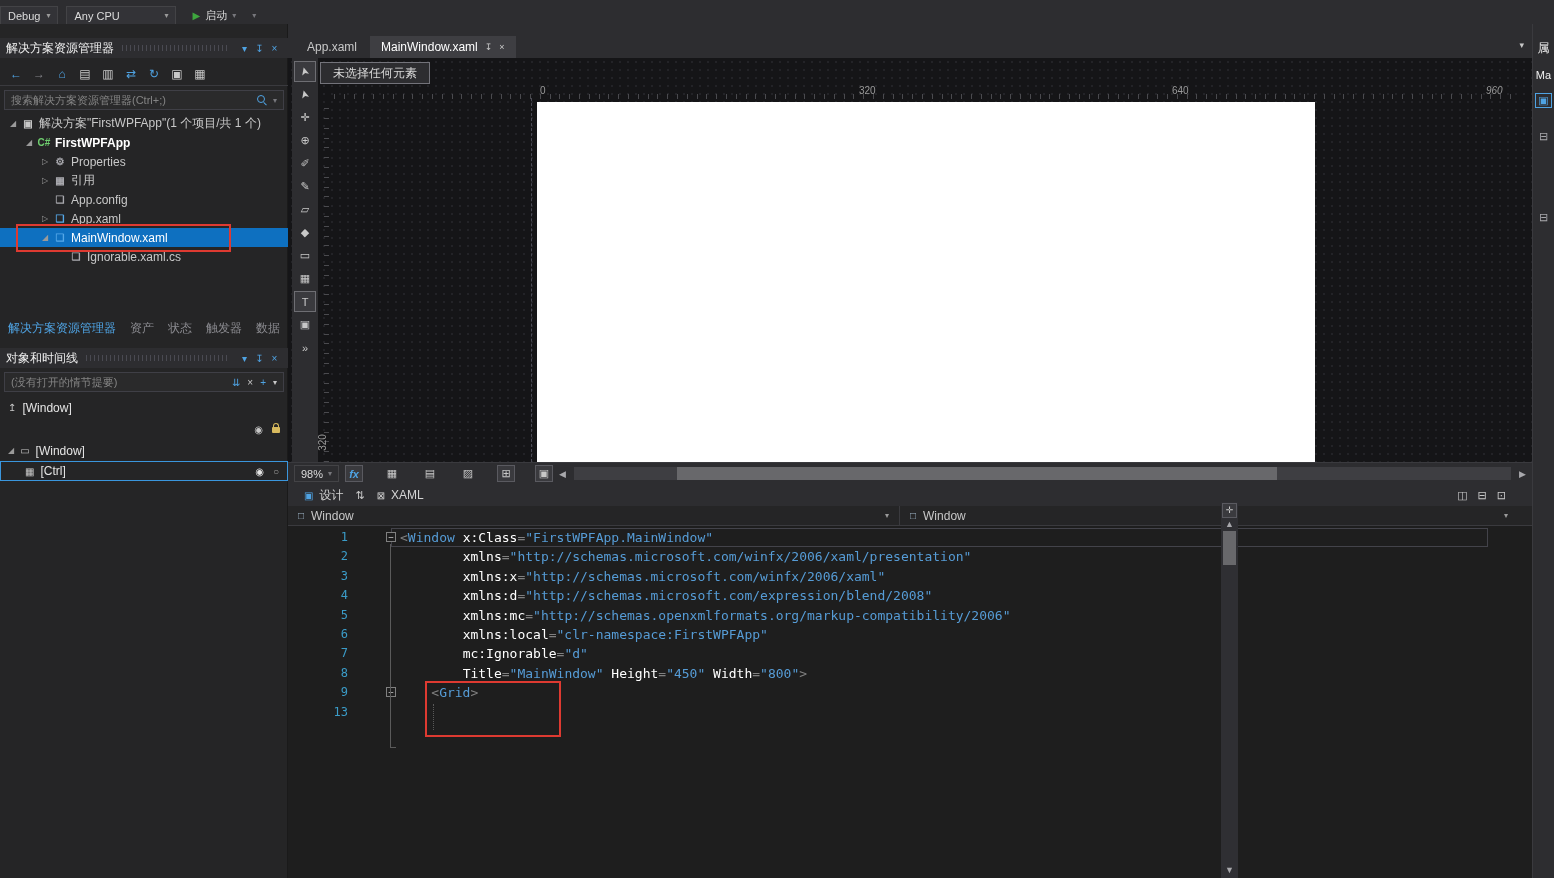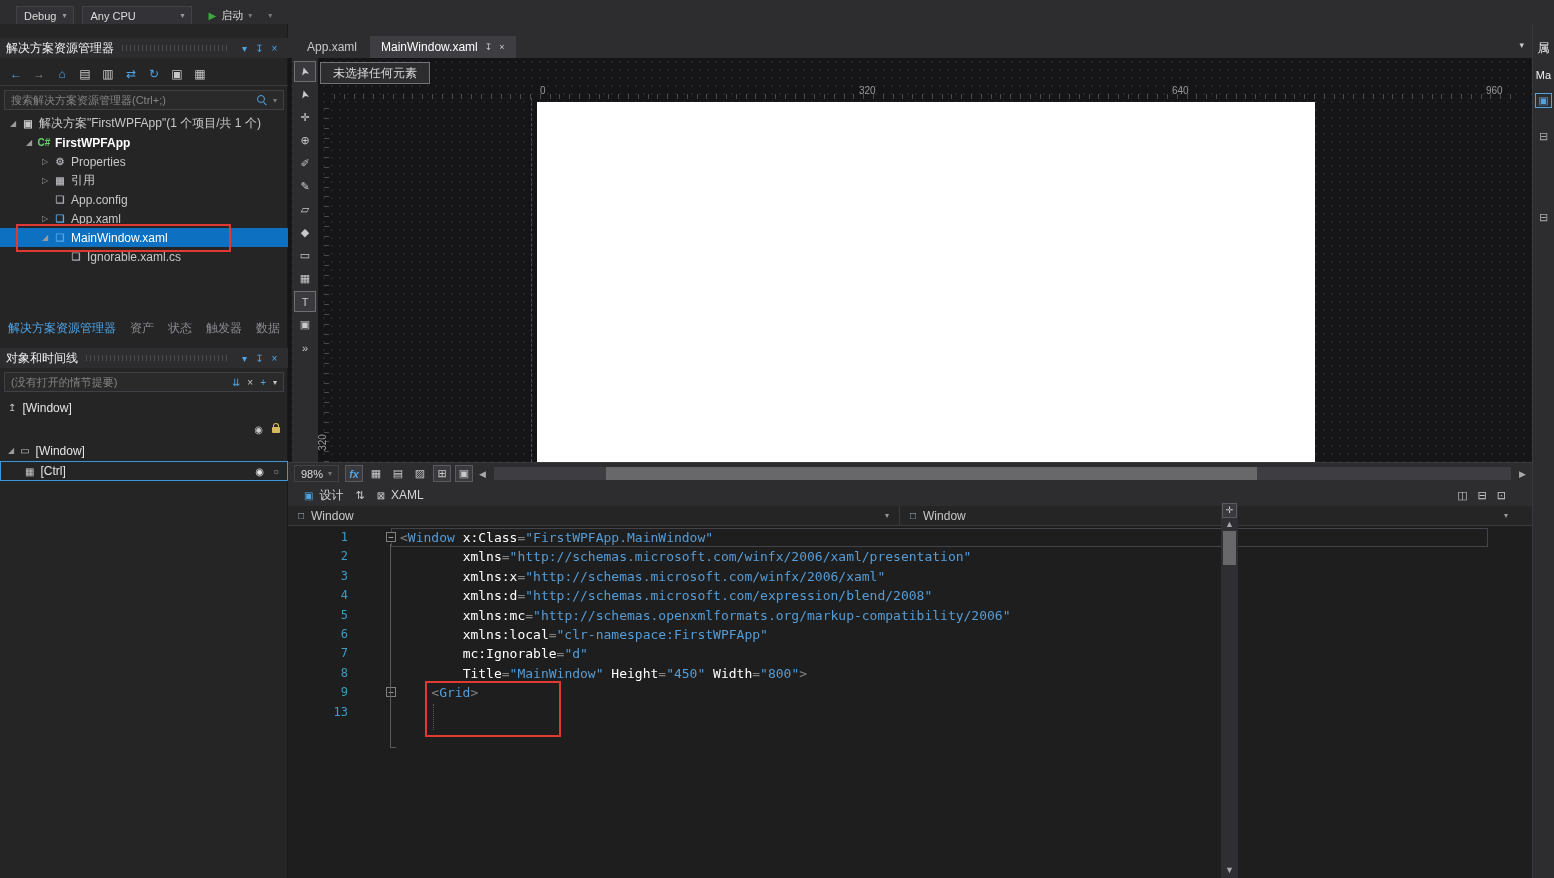--- a/index.html
+++ b/index.html
@@ -1,20 +1,20 @@
 <!DOCTYPE html>
 <html><head>
 <meta charset="utf-8">
 <style>
   *{margin:0;padding:0;box-sizing:border-box}
   html,body{width:1554px;height:878px}
   body{position:relative;background:#2D2D30;font-family:"Liberation Sans",sans-serif;color:#C8C8C8;overflow:hidden;font-size:12px}
   .abs{position:absolute}
   
-  #topbar{left:0;top:0;width:1554px;height:32px;background:#2D2D30;border-bottom:1px solid #3A3A3E;display:flex;align-items:center;gap:8px;padding-left:16px}
+  #topbar{left:0;top:0;width:1554px;height:32px;background:#2D2D30;border-bottom:1px solid #3A3A3E;display:flex;align-items:center;gap:8px;}
   .combo{height:19px;display:flex;align-items:center;gap:6px;padding:0 7px;background:#333337;border:1px solid #434346;color:#DCDCDC;font-size:11px}
   .combo .chev{color:#9A9A9A;font-size:8px}
   #start-btn{display:flex;align-items:center;gap:5px;padding:0 8px;height:20px;color:#DCDCDC;font-size:11px}
   #start-btn .play{color:#3EA63E;font-size:10px}
   .dim{color:#77777C;font-size:8px}
   
   #left{left:0;top:24px;width:288px;height:854px;background:#252526;border-right:1px solid #1A1A1A}
   .pane-header{position:absolute;left:0;width:288px;height:20px;display:flex;align-items:center;padding:0 6px;background:#2D2D30}
   .pane-title{color:#F0F0F0;font-size:12px;white-space:nowrap}
   .grip{flex:1;height:6px;margin:0 8px;background:repeating-linear-gradient(90deg,#4A4A52 0 1px,transparent 1px 4px)}
@@ -319,36 +319,36 @@
           </span>
         </div>
       <div id="no-sel">
         <span>未选择任何元素</span>
       </div>
       <div id="h-ruler">
           <div class="ticks"></div>
           <span class="rnum" style="left: 255px;">0</span>
           <span class="rnum" style="left: 574px;">320</span>
           <span class="rnum" style="left: 887px;">640</span>
-          <span class="rnum" style="left: 1201px;">960</span>
+          <span class="rnum" style="left: 1201px; font-style: italic;">960</span>
         </div>
       <div id="v-ruler">
         <div class="ticks"></div>
         <span id="v-num">320</span>
       </div>
       <div id="guide-line"></div>
       <div id="artboard"></div>
     </div>
 
     <div id="dbottom" class="abs">
       <div id="zoom-combo">
         <span>98%</span>
         <span class="chev dim">▾</span>
       </div>
-      <div id="bb-icons" style="display:flex;gap:4px">
+      <div id="bb-icons" style="display:flex;gap:20px">
           <span class="bbi boxed it" style="color: rgb(79, 163, 227);">
             <span>fx</span>
           </span>
           <span class="bbi" style="color: rgb(200, 200, 200);">
             <span>▦</span>
           </span>
           <span class="bbi" style="color: rgb(200, 200, 200);">
             <span>▤</span>
           </span>
           <span class="bbi" style="color: rgb(200, 200, 200);">

